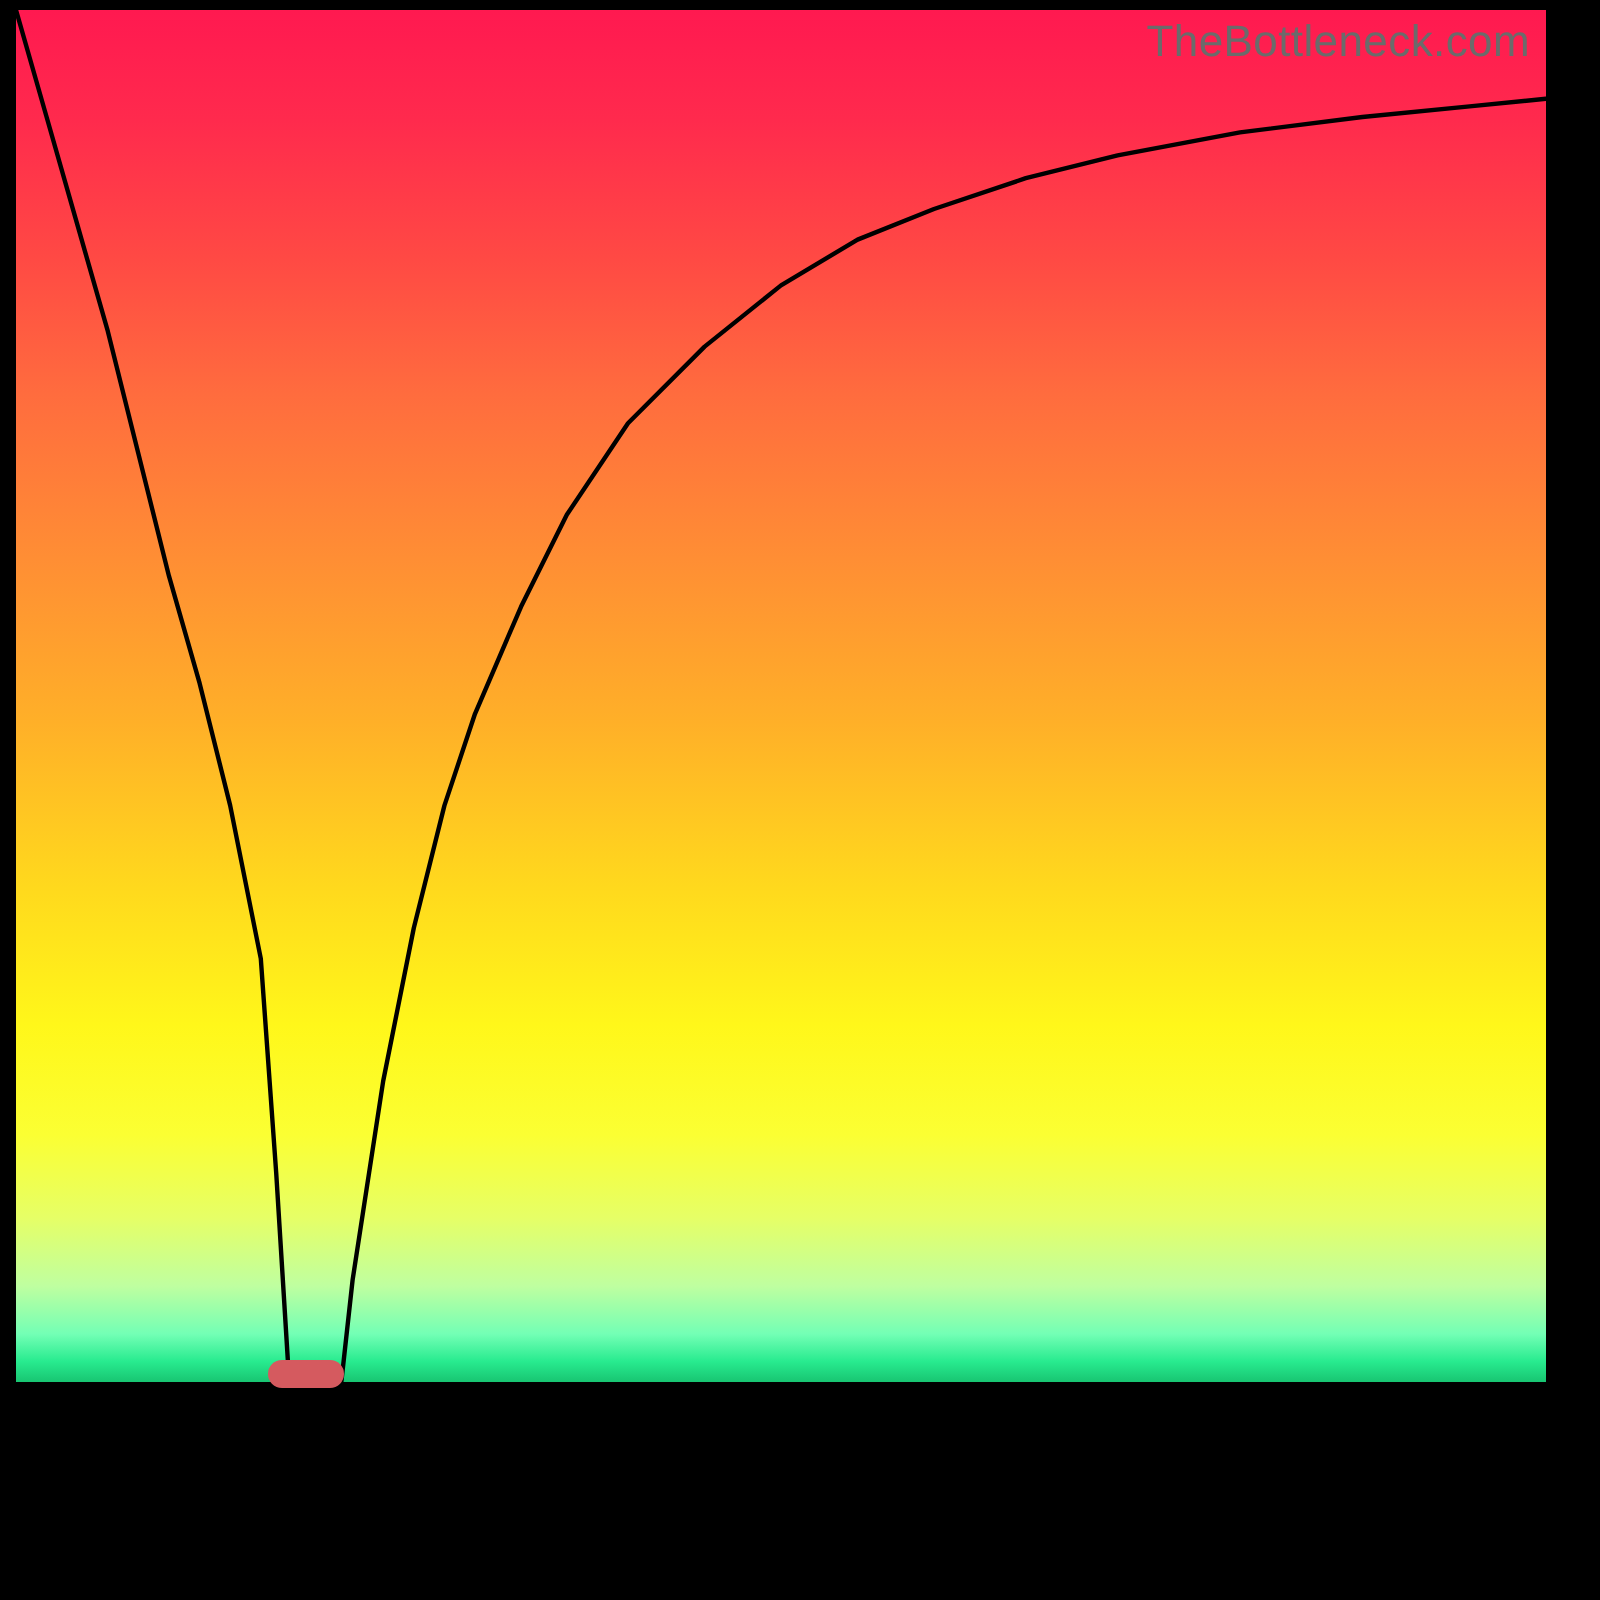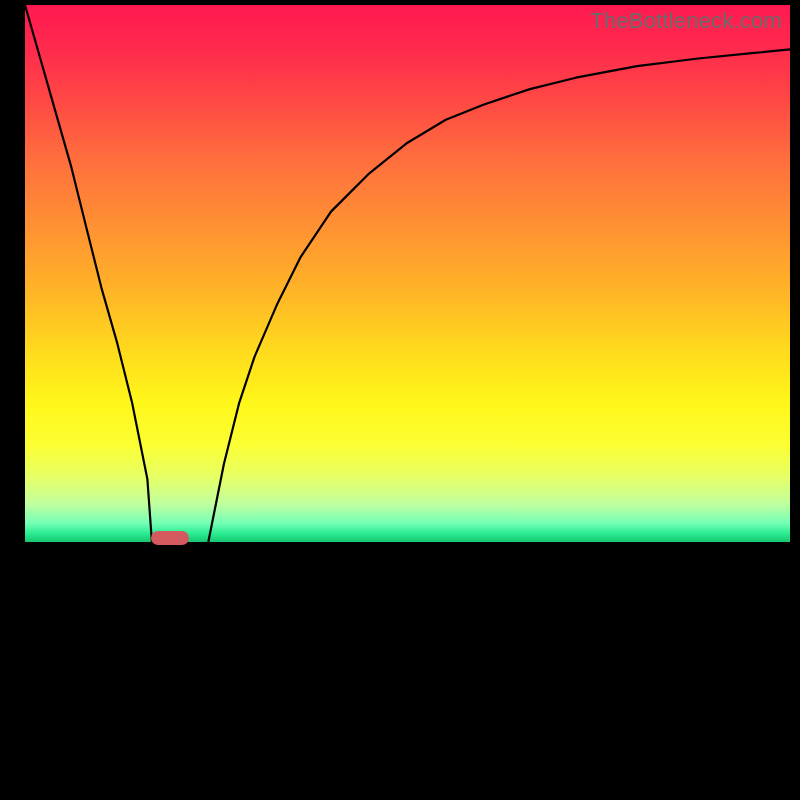--- a/index.html
+++ b/index.html
@@ -6,24 +6,24 @@
     margin: 0;
     padding: 0;
     width: 800px;
     height: 800px;
     background: #000;
     overflow: hidden;
     font-family: Arial, Helvetica, sans-serif;
   }
   .chart-frame {
     position: absolute;
-    left: 25px;
+    left: 8px;
     top: 5px;
     width: 765px;
-    height: 537px;
+    height: 686px;
     background: #000;
   }
   .gradient-bg {
     position: absolute;
     inset: 0;
     background: linear-gradient(
       to bottom,
       #ff1950 0%,
       #ff2a4d 8%,
       #ff4944 18%,

